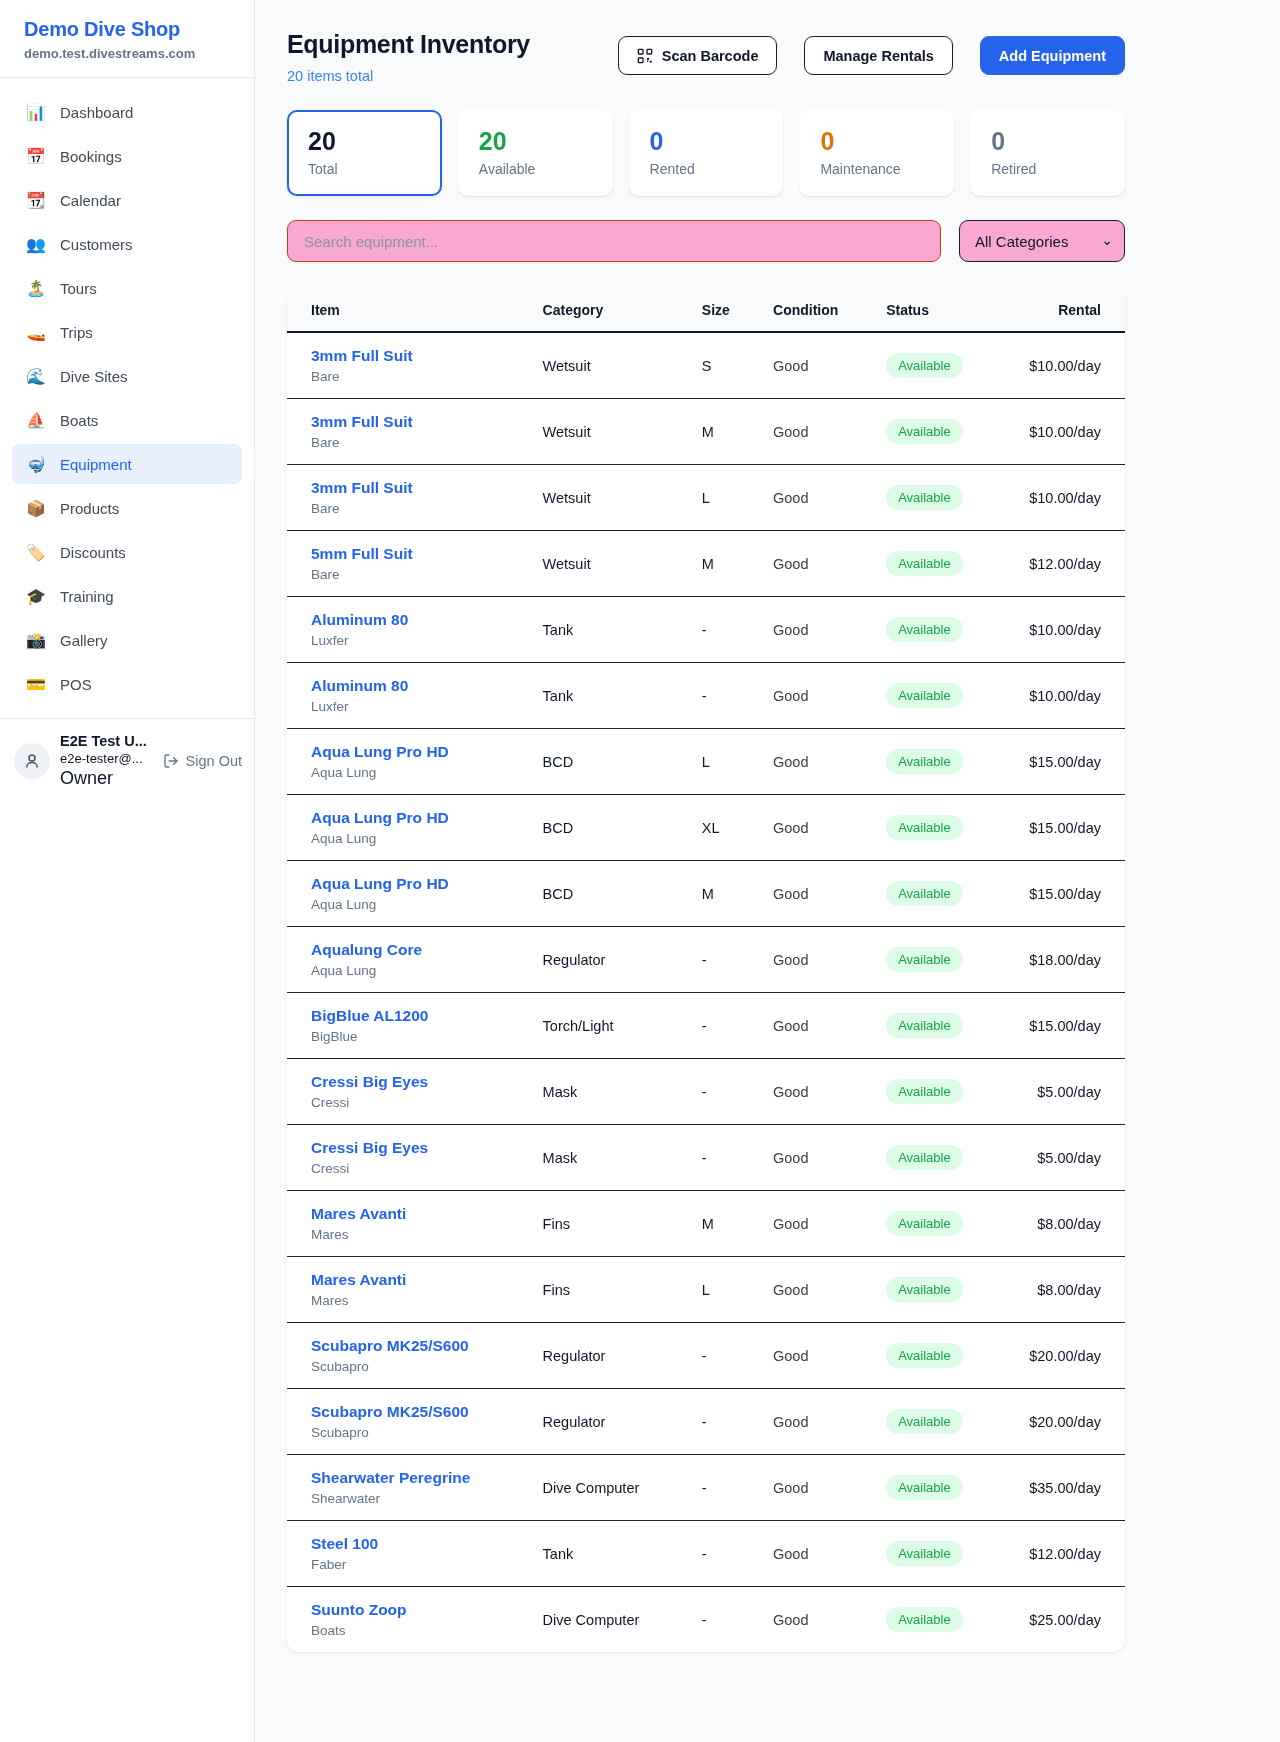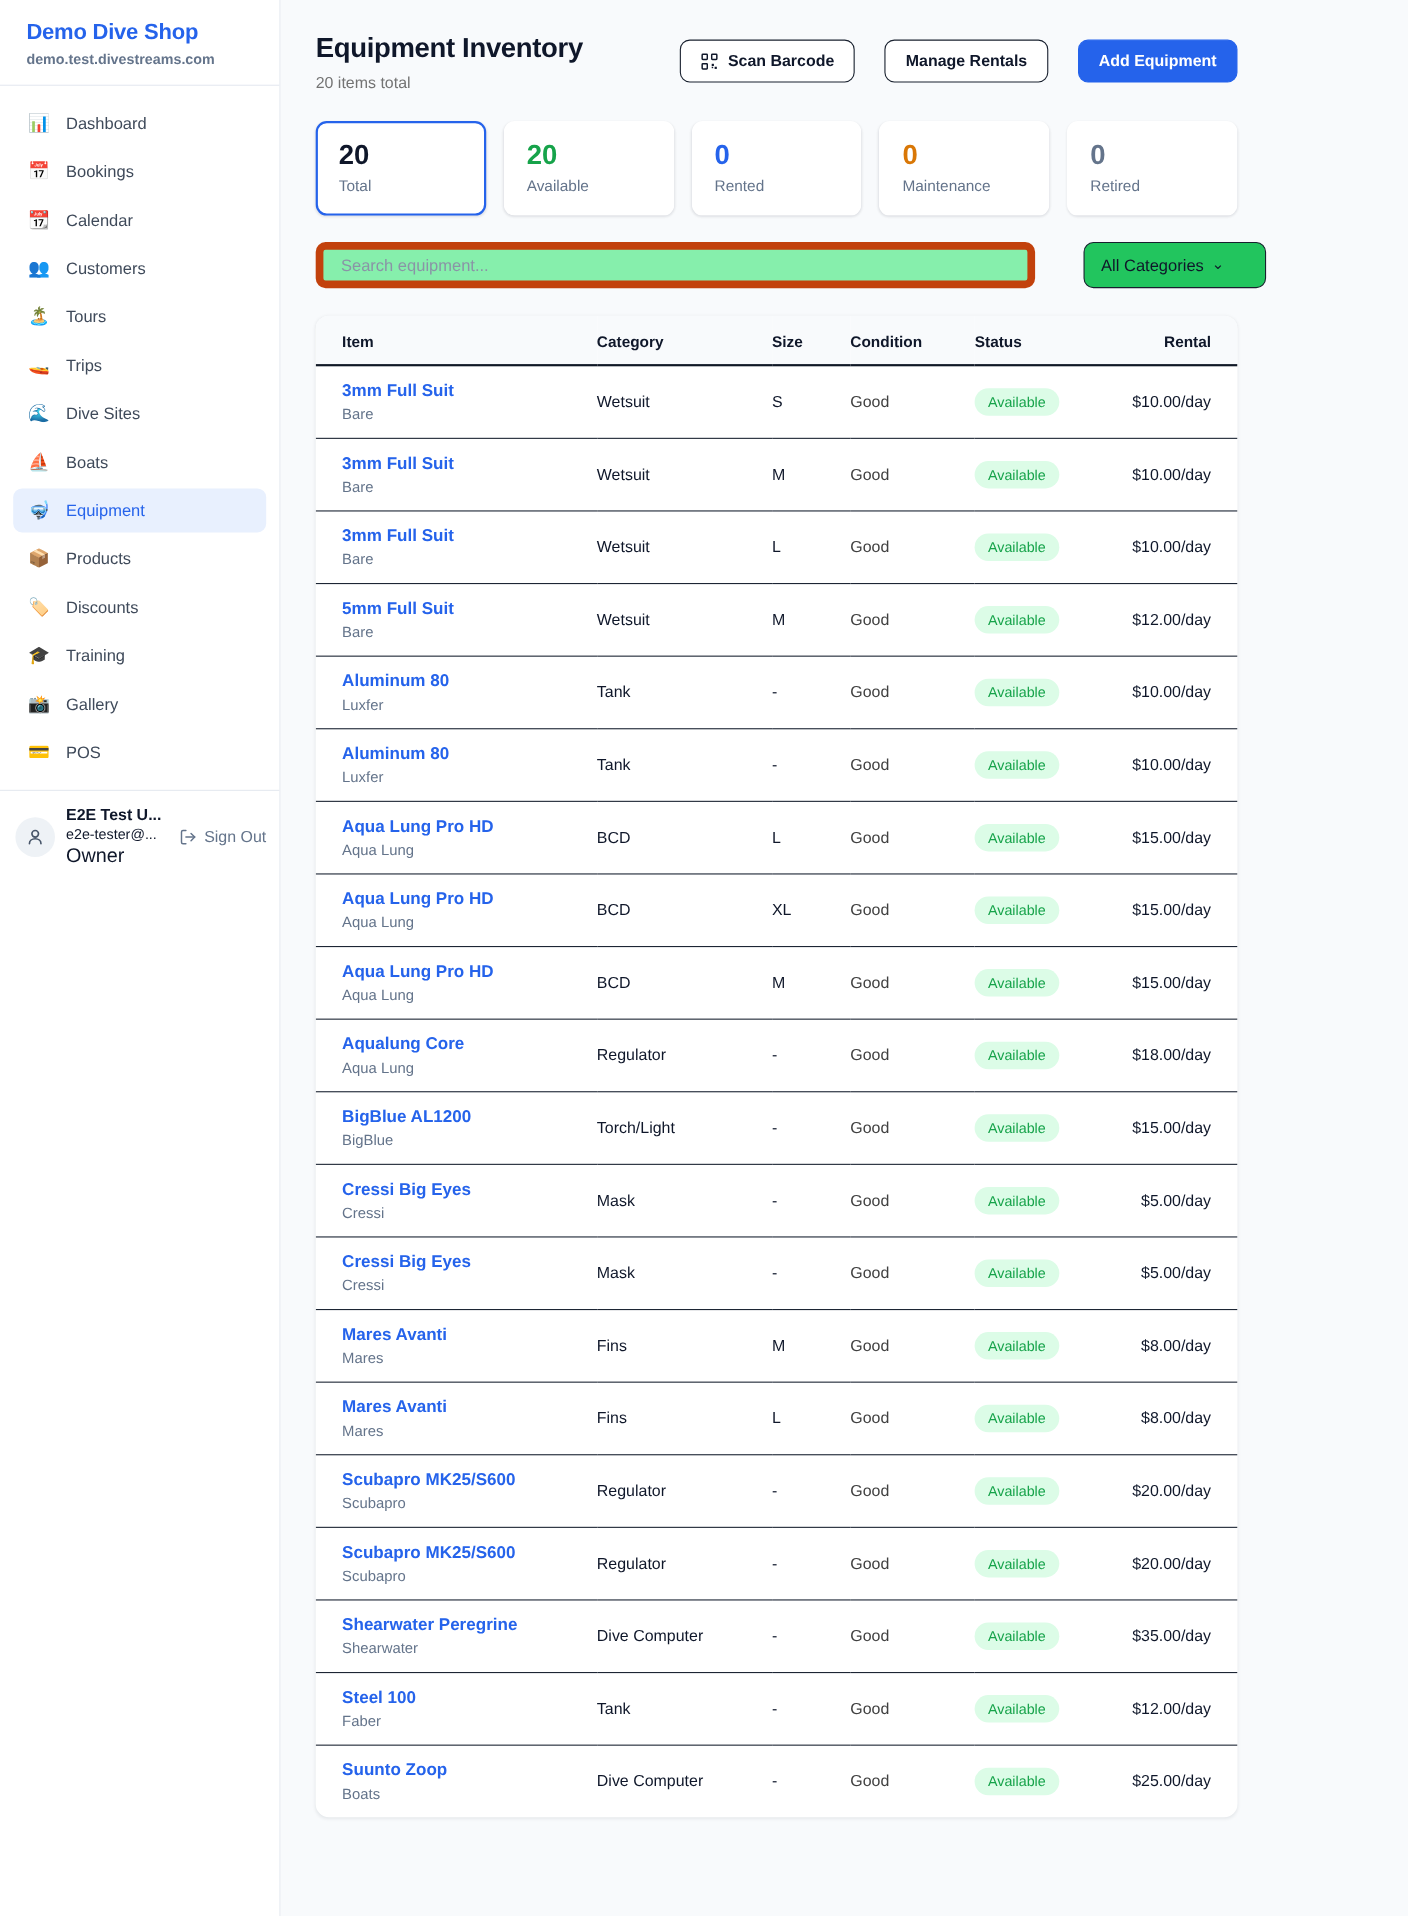--- a/index.html
+++ b/index.html
@@ -22,36 +22,36 @@
   .user-meta { flex:1; min-width:0; }
   .user-name { font-size:14.5px; font-weight:700; color:#0f172a; }
   .user-email { font-size:13px; color:#0f172a; margin-top:2px; }
   .user-role { font-size:18px; color:#0f172a; margin-top:2px; }
   .signout { display:flex; align-items:center; gap:7px; color:#64748b; font-size:14.5px; cursor:pointer; white-space:nowrap; }
 
   
   .main { flex:1; padding:30px 32px 32px; min-width:0; }
   .main-header { display:flex; justify-content:space-between; align-items:flex-start; }
   .page-title { font-size:25px; font-weight:700; letter-spacing:-0.3px; color:#0f172a; }
-  .page-subtitle { font-size:14.5px; color:#737373; margin-top:9px; }
+  .page-subtitle { font-size:14.5px; color:#3b82f6; margin-top:9px; }
   .header-actions { display:flex; gap:27px; padding-top:6px; }
   .btn { height:39px; display:inline-flex; align-items:center; gap:9px; padding:0 18px; border-radius:9px; font-size:14.5px; font-weight:600; cursor:pointer; background:#ffffff; border:1px solid #18202e; color:#0f172a; }
   .btn-primary { background:#2563eb; border-color:#2563eb; color:#ffffff; }
 
   .stats { display:flex; gap:16px; margin-top:26px; }
   .stat-card { flex:1; background:#ffffff; border-radius:10px; padding:15px 19px 17px; border:2px solid transparent; box-shadow:0 1px 2px rgba(15,23,42,.06),0 1px 3px rgba(15,23,42,.05); cursor:pointer; }
   .stat-card.selected { border-color:#2563eb; }
   .stat-value { font-size:25px; font-weight:700; }
   .stat-label { font-size:14px; color:#64748b; margin-top:5px; }
 
   .filter-row { display:flex; gap:18px; margin-top:24px; }
-  .search-input { flex:1; height:42px; border:7px solid #c2410c; border-radius:9px; padding:0 16px; font-size:15px; color:#0f172a; background:#86efac; outline:none; font-family:inherit; }
+  .search-input { flex:1; height:42px; border:1px solid #c2410c; border-radius:9px; padding:0 16px; font-size:15px; color:#0f172a; background:#f9a8d4; outline:none; font-family:inherit; }
   .search-input::placeholder { color:#8a94a6; }
   .select-wrap { position:relative; width:166px; flex:0 0 166px; }
-  .category-select { width:100%; height:42px; border:1px solid #18202e; border-radius:9px; background:#22c55e; font-size:15px; color:#0f172a; padding:0 34px 0 15px; appearance:none; -webkit-appearance:none; font-family:inherit; cursor:pointer;margin-left:26px; }
+  .category-select { width:100%; height:42px; border:1px solid #18202e; border-radius:9px; background:#f9a8d4; font-size:15px; color:#0f172a; padding:0 34px 0 15px; appearance:none; -webkit-appearance:none; font-family:inherit; cursor:pointer; }
   .select-chevron { position:absolute; right:12px; top:50%; transform:translateY(-58%); font-size:14px; color:#0f172a; pointer-events:none; }
 
   .table-card { margin-top:25px; background:#ffffff; border-radius:12px; box-shadow:0 1px 3px rgba(15,23,42,.08); overflow:hidden; }
   table { width:100%; border-collapse:collapse; table-layout:fixed; }
   thead th { background:#f8fafc; font-size:14px; font-weight:700; color:#0f172a; text-align:left; padding:15px 0 13px; border-bottom:2px solid #101826; }
   th.col-item, td.col-item { padding-left:24px; }
   th.col-rental, td.col-rental { text-align:right; padding-right:24px; }
   tbody td { border-bottom:1px solid #1c2534; padding:14px 0; vertical-align:middle; font-size:14.5px; color:#0f172a; }
   tbody tr:last-child td { border-bottom:none; }
   .item-name { color:#2563eb; font-weight:600; font-size:15.5px; cursor:pointer; }

